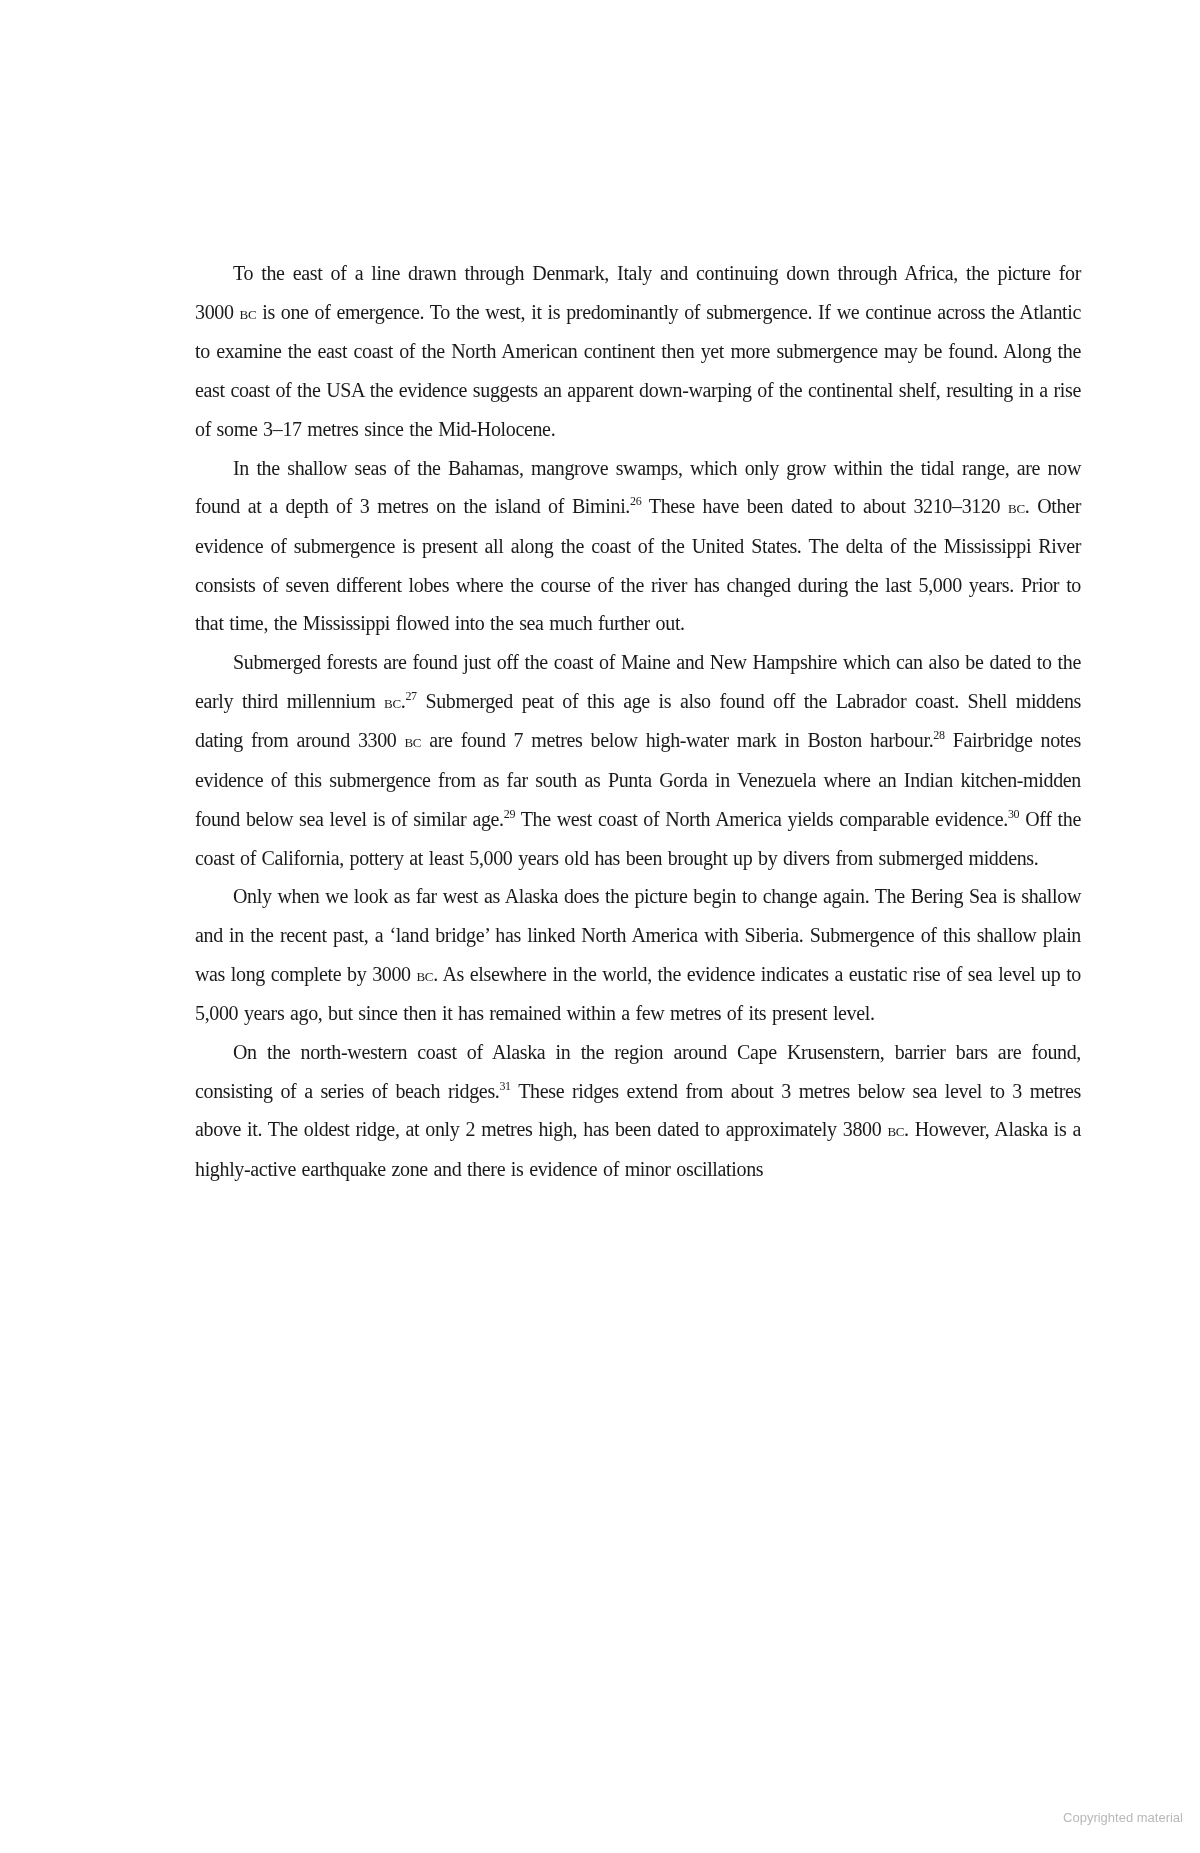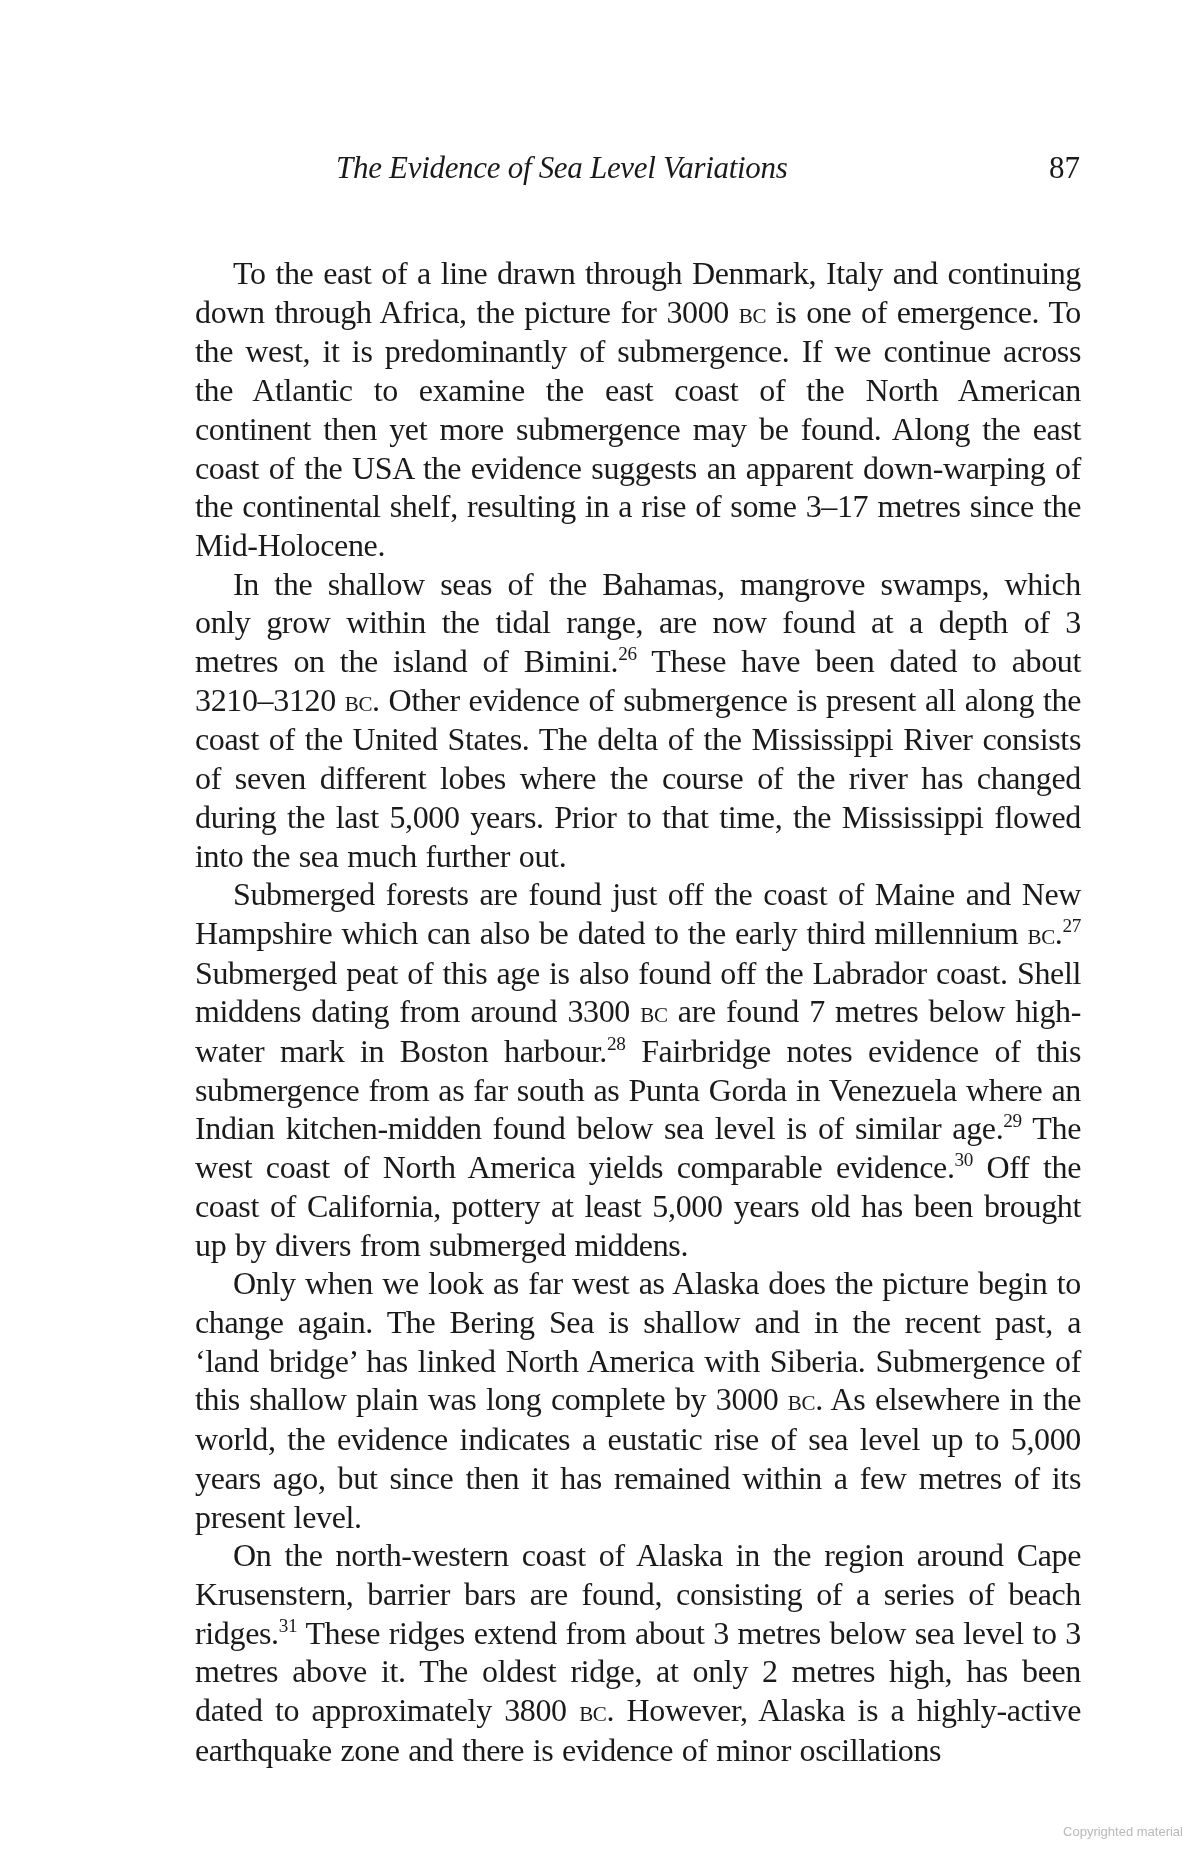--- a/index.html
+++ b/index.html
@@ -44,21 +44,21 @@
       right: 0;
       top: 0;
       font-size: 31px;
       line-height: 40px;
     }
     .body-text {
       position: absolute;
       top: 254px;
       left: 195px;
       width: 886px;
-      font-size: 32px;
+      font-size: 20px;
       line-height: 38.7px;
       text-align: justify;
       letter-spacing: -0.35px;
       word-spacing: 1px;
       hyphens: manual;
     }
     .body-text p {
       margin: 0;
       text-indent: 38px;
     }
@@ -69,35 +69,31 @@
     }
     sup.fn {
       font-size: 0.6em;
       line-height: 0;
       vertical-align: 0.65em;
       margin-left: 0;
     }
     .watermark {
       position: absolute;
       right: 17px;
-      bottom: 14px;
+      bottom: 28px;
       font-family: "Liberation Sans", "DejaVu Sans", sans-serif;
       font-size: 13px;
       color: #b8b8b8;
     }
   </style>
 </head>
 <body>
 
 <div class="page">
 
-  <div class="running-header">
-    <span class="running-title">The Evidence of Sea Level Variations</span>
-    <span class="page-number">87</span>
-  </div>
 
   <div class="body-text">
     <p>To the east of a line drawn through Denmark, Italy and continu­ing down through Africa, the picture for 3000 <span class="sc">BC</span> is one of emergence. To the west, it is predominantly of submergence. If we continue across the Atlantic to examine the east coast of the North American continent then yet more submergence may be found. Along the east coast of the USA the evidence suggests an apparent down-warping of the continental shelf, resulting in a rise of some 3–17 metres since the Mid-Holocene.</p>
     <p>In the shallow seas of the Bahamas, mangrove swamps, which only grow within the tidal range, are now found at a depth of 3 metres on the island of Bimini.<sup class="fn">26</sup> These have been dated to about 3210–3120 <span class="sc">BC</span>. Other evidence of submergence is present all along the coast of the United States. The delta of the Mississippi River consists of seven different lobes where the course of the river has changed during the last 5,000 years. Prior to that time, the Missis­sippi flowed into the sea much further out.</p>
     <p>Submerged forests are found just off the coast of Maine and New Hampshire which can also be dated to the early third millen­nium <span class="sc">BC</span>.<sup class="fn">27</sup> Submerged peat of this age is also found off the Labrador coast. Shell middens dating from around 3300 <span class="sc">BC</span> are found 7 metres below high-water mark in Boston harbour.<sup class="fn">28</sup> Fair­bridge notes evidence of this submergence from as far south as Punta Gorda in Venezuela where an Indian kitchen-midden found below sea level is of similar age.<sup class="fn">29</sup> The west coast of North America yields comparable evidence.<sup class="fn">30</sup> Off the coast of California, pottery at least 5,000 years old has been brought up by divers from submerged middens.</p>
     <p>Only when we look as far west as Alaska does the picture begin to change again. The Bering Sea is shallow and in the recent past, a ‘land bridge’ has linked North America with Siberia. Submergence of this shallow plain was long complete by 3000 <span class="sc">BC</span>. As elsewhere in the world, the evidence indicates a eustatic rise of sea level up to 5,000 years ago, but since then it has remained within a few metres of its present level.</p>
     <p>On the north-western coast of Alaska in the region around Cape Krusenstern, barrier bars are found, consisting of a series of beach ridges.<sup class="fn">31</sup> These ridges extend from about 3 metres below sea level to 3 metres above it. The oldest ridge, at only 2 metres high, has been dated to approximately 3800 <span class="sc">BC</span>. However, Alaska is a highly-active earthquake zone and there is evidence of minor oscillations</p>
   </div>
 
   <div class="watermark">Copyrighted material</div>

